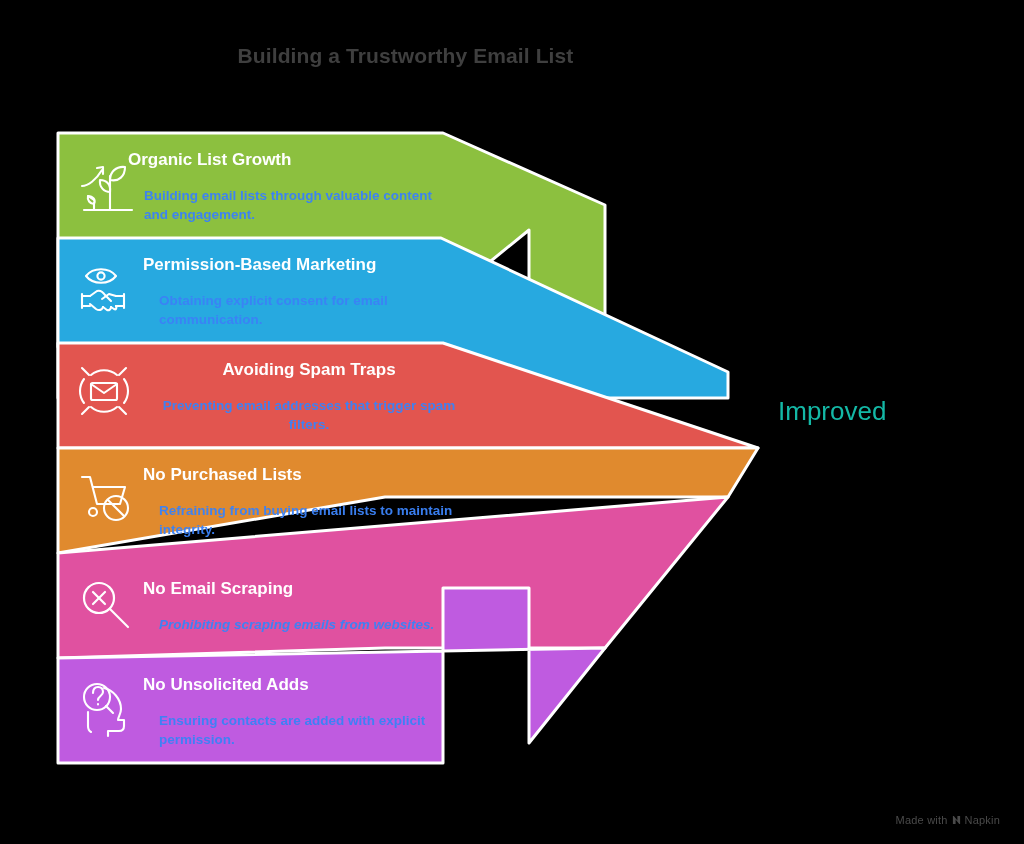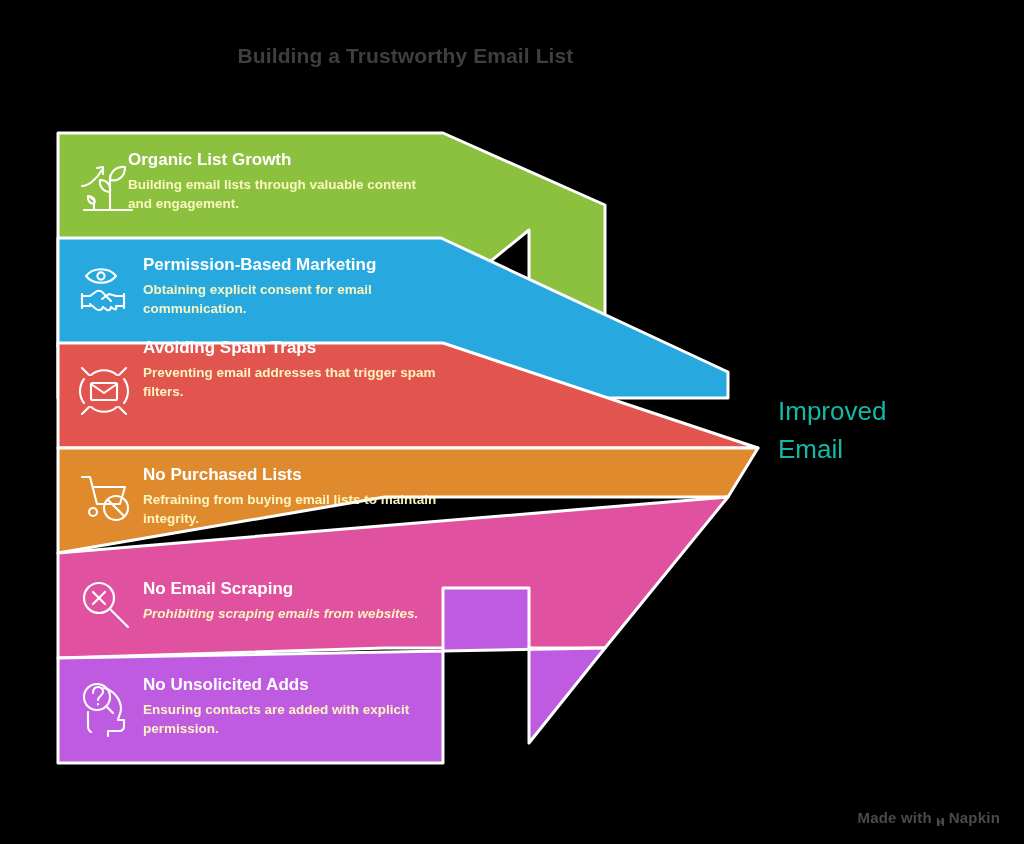--- a/index.html
+++ b/index.html
@@ -44,22 +44,22 @@
     font-size: 17px;
     font-weight: bold;
     line-height: 20px;
     margin: 0 0 5px 0;
     white-space: nowrap;
   }
   .band-desc {
     font-size: 13.5px;
     font-weight: bold;
     line-height: 19px;
-    margin: 0;
-    color: #fef9c3;
+    margin: 16px;
+    color: #3b82f6;
     opacity: 0.97;
     max-width: 305px;
   }
 
   #outcome-label {
     position: absolute;
     left: 778px;
     top: 392px;
     width: 215px;
     color: #14b8a6;
@@ -69,22 +69,22 @@
   }
 
   #footer-credit {
     position: absolute;
     right: 24px;
     bottom: 18px;
     display: flex;
     align-items: center;
     gap: 4px;
     color: #4a4a4a;
-    font-size: 15px;
-    font-weight: bold;
+    font-size: 11px;
+    font-weight: normal;
     letter-spacing: 0.2px;
   }
   #footer-credit .napkin-mark {
     display: inline-block;
     width: 9px;
     height: 10px;
     position: relative;
   }
 </style>
 </head>
@@ -174,21 +174,21 @@
 <div class="band-text" style="left:128px; top:150px;">
   <p class="band-title">Organic List Growth</p>
   <p class="band-desc">Building email lists through valuable content and engagement.</p>
 </div>
 
 <div class="band-text" style="left:143px; top:255px;">
   <p class="band-title">Permission-Based Marketing</p>
   <p class="band-desc" style="max-width:255px;">Obtaining explicit consent for email communication.</p>
 </div>
 
-<div class="band-text" style="left:143px; top:338px;">
+<div class="band-text" style="left:143px; top:360px;text-align:center;">
   <p class="band-title">Avoiding Spam Traps</p>
   <p class="band-desc" style="max-width:300px;">Preventing email addresses that trigger spam filters.</p>
 </div>
 
 <div class="band-text" style="left:143px; top:465px;">
   <p class="band-title">No Purchased Lists</p>
   <p class="band-desc" style="max-width:300px;">Refraining from buying email lists to maintain integrity.</p>
 </div>
 
 <div class="band-text" style="left:143px; top:579px;">
@@ -196,21 +196,20 @@
   <p class="band-desc" style="max-width:300px;font-style:italic;">Prohibiting scraping emails from websites.</p>
 </div>
 
 <div class="band-text" style="left:143px; top:675px;">
   <p class="band-title">No Unsolicited Adds</p>
   <p class="band-desc" style="max-width:270px;">Ensuring contacts are added with explicit permission.</p>
 </div>
 
 <div id="outcome-label">
   <div>Improved</div>
-  <div>Email</div>
 </div>
 
 <div id="footer-credit">
   <span>Made with</span>
   <span class="napkin-mark">
     <svg viewBox="0 0 10 11" width="9" height="10">
       <path d="M1,1 L1,10 L4,10 L4,5 L8,10 L9,10 L9,1 L6,1 L6,6 L2,1 Z" fill="#4a4a4a"></path>
     </svg>
   </span>
   <span>Napkin</span>

